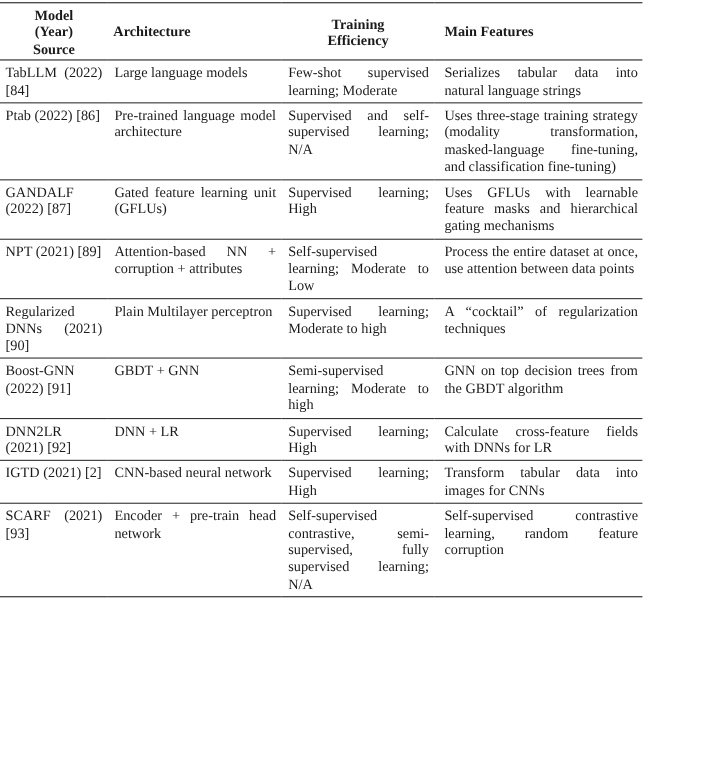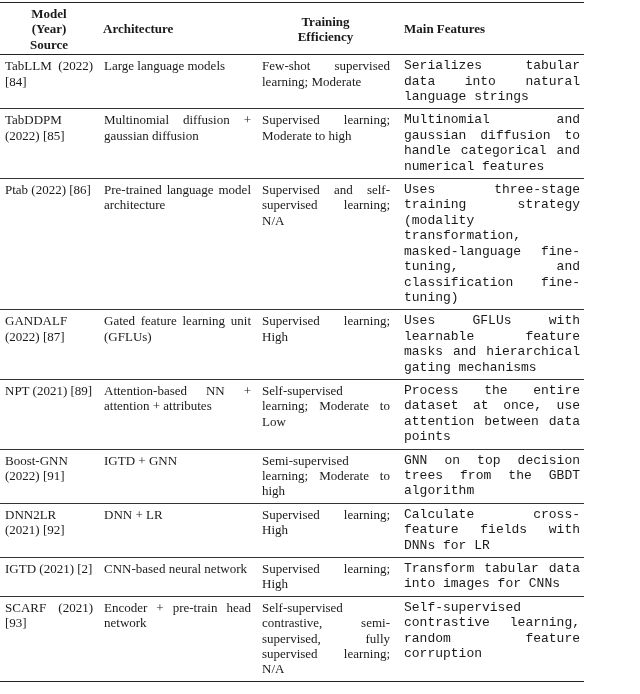--- a/index.html
+++ b/index.html
@@ -21,21 +21,21 @@
     border-bottom: 1px solid #333;
   }
   .tbl tr:last-child td { border-bottom: none; }
   .c0 { width: 88px; }
   .c1 { width: 147px; margin-left: 28px; }
   .c2 { width: 128px; }
   .c3 { width: auto; }
   th.center { text-align: center; }
   th.left { text-align: left; }
   td.c1, td.c2 { padding-left: 6px; }
-  td.c3 { padding-left: 9px; padding-right: 4px; font-family: Liberation Mono, monospace; }
+  td.c3 { padding-left: 9px; padding-right: 4px; }
 </style>
 </head>
 <body>
 
 <table class="tbl">
   <thead>
     <tr>
       <th class="c0 center">
         <div>Model</div>
         <div>(Year)</div>
@@ -54,46 +54,46 @@
     </tr>
   </thead>
   <tbody id="tbody">
       <tr>
     <td class="c0">TabLLM (2022) [84]</td>
     <td class="c1">Large language models</td>
     <td class="c2">Few-shot supervised learning; Moderate</td>
     <td class="c3">Serializes tabular data into natural language strings</td>
   </tr>
       <tr>
-    <td class="c0">TabDDPM (2022) [85]</td>
-    <td class="c1">Multinomial diffusion + gaussian diffusion</td>
-    <td class="c2">Supervised learning; Moderate to high</td>
-    <td class="c3">Multinomial and gaussian diffusion to handle categorical and numerical features</td>
-  </tr>
-      <tr>
     <td class="c0">Ptab (2022) [86]</td>
     <td class="c1">Pre-trained language model architecture</td>
     <td class="c2">Supervised and self-supervised learning; N/A</td>
     <td class="c3">Uses three-stage training strategy (modality transformation, masked-language fine-tuning, and classification fine-tuning)</td>
   </tr>
       <tr>
     <td class="c0">GANDALF (2022) [87]</td>
     <td class="c1">Gated feature learning unit (GFLUs)</td>
     <td class="c2">Supervised learning; High</td>
     <td class="c3">Uses GFLUs with learnable feature masks and hierarchical gating mechanisms</td>
   </tr>
       <tr>
     <td class="c0">NPT (2021) [89]</td>
-    <td class="c1">Attention-based NN + attention + attributes</td>
+    <td class="c1">Attention-based NN + corruption + attributes</td>
     <td class="c2">Self-supervised learning; Moderate to Low</td>
     <td class="c3">Process the entire dataset at once, use attention between data points</td>
   </tr>
       <tr>
+    <td class="c0">Regularized DNNs (2021) [90]</td>
+    <td class="c1">Plain Multilayer perceptron</td>
+    <td class="c2">Supervised learning; Moderate to high</td>
+    <td class="c3">A “cocktail” of regularization techniques</td>
+  </tr>
+      <tr>
     <td class="c0">Boost-GNN (2022) [91]</td>
-    <td class="c1">IGTD + GNN</td>
+    <td class="c1">GBDT + GNN</td>
     <td class="c2">Semi-supervised learning; Moderate to high</td>
     <td class="c3">GNN on top decision trees from the GBDT algorithm</td>
   </tr>
       <tr>
     <td class="c0">DNN2LR (2021) [92]</td>
     <td class="c1">DNN + LR</td>
     <td class="c2">Supervised learning; High</td>
     <td class="c3">Calculate cross-feature fields with DNNs for LR</td>
   </tr>
       <tr>

